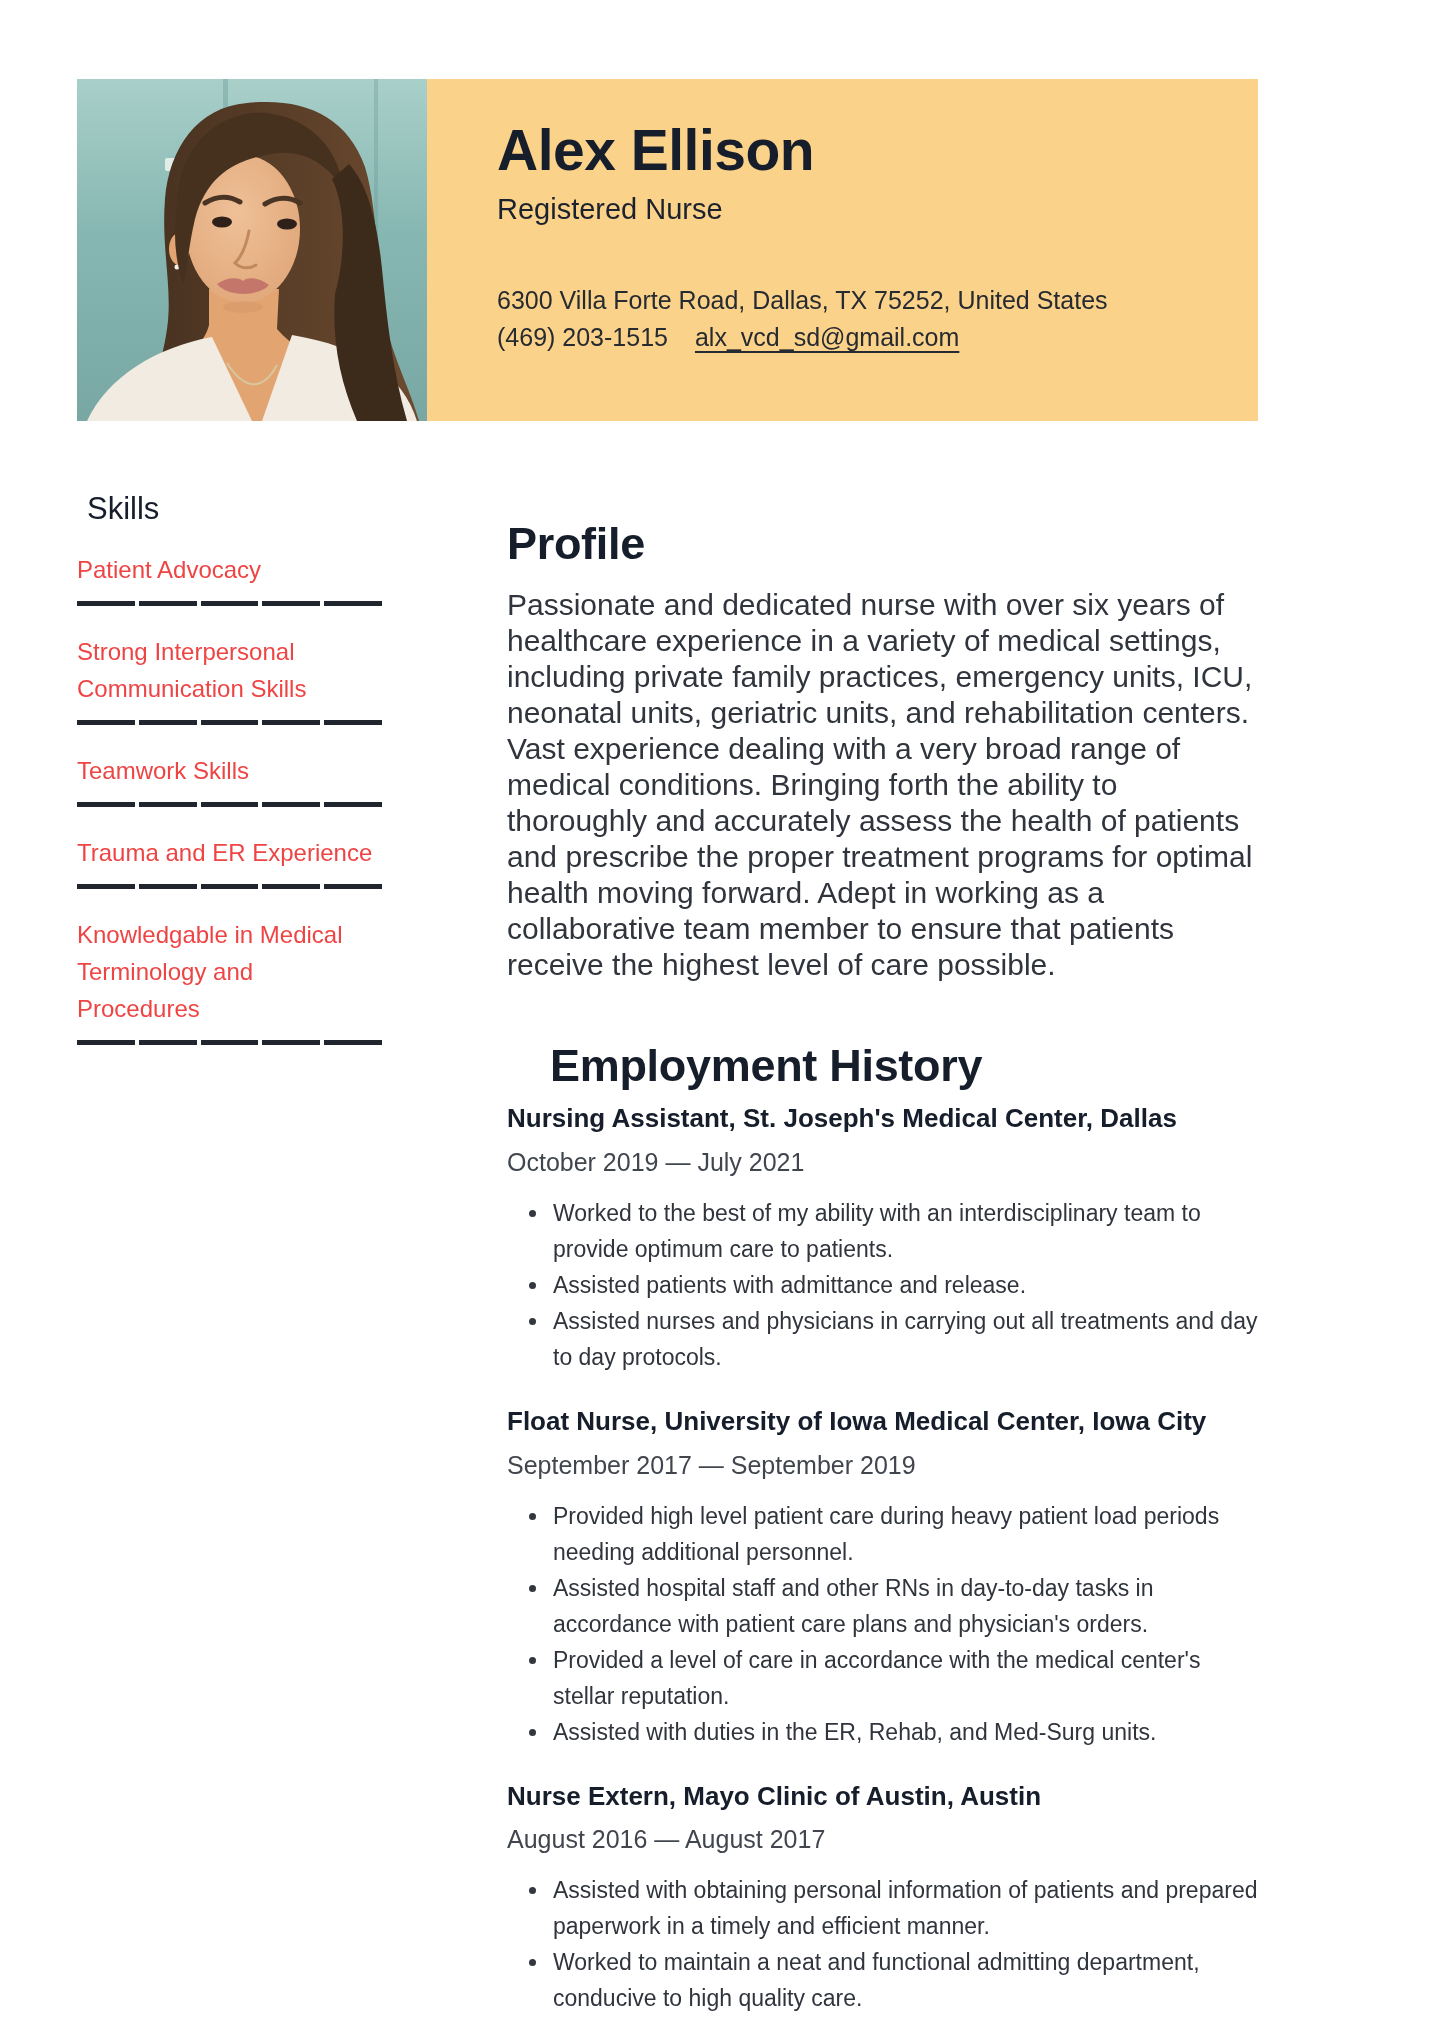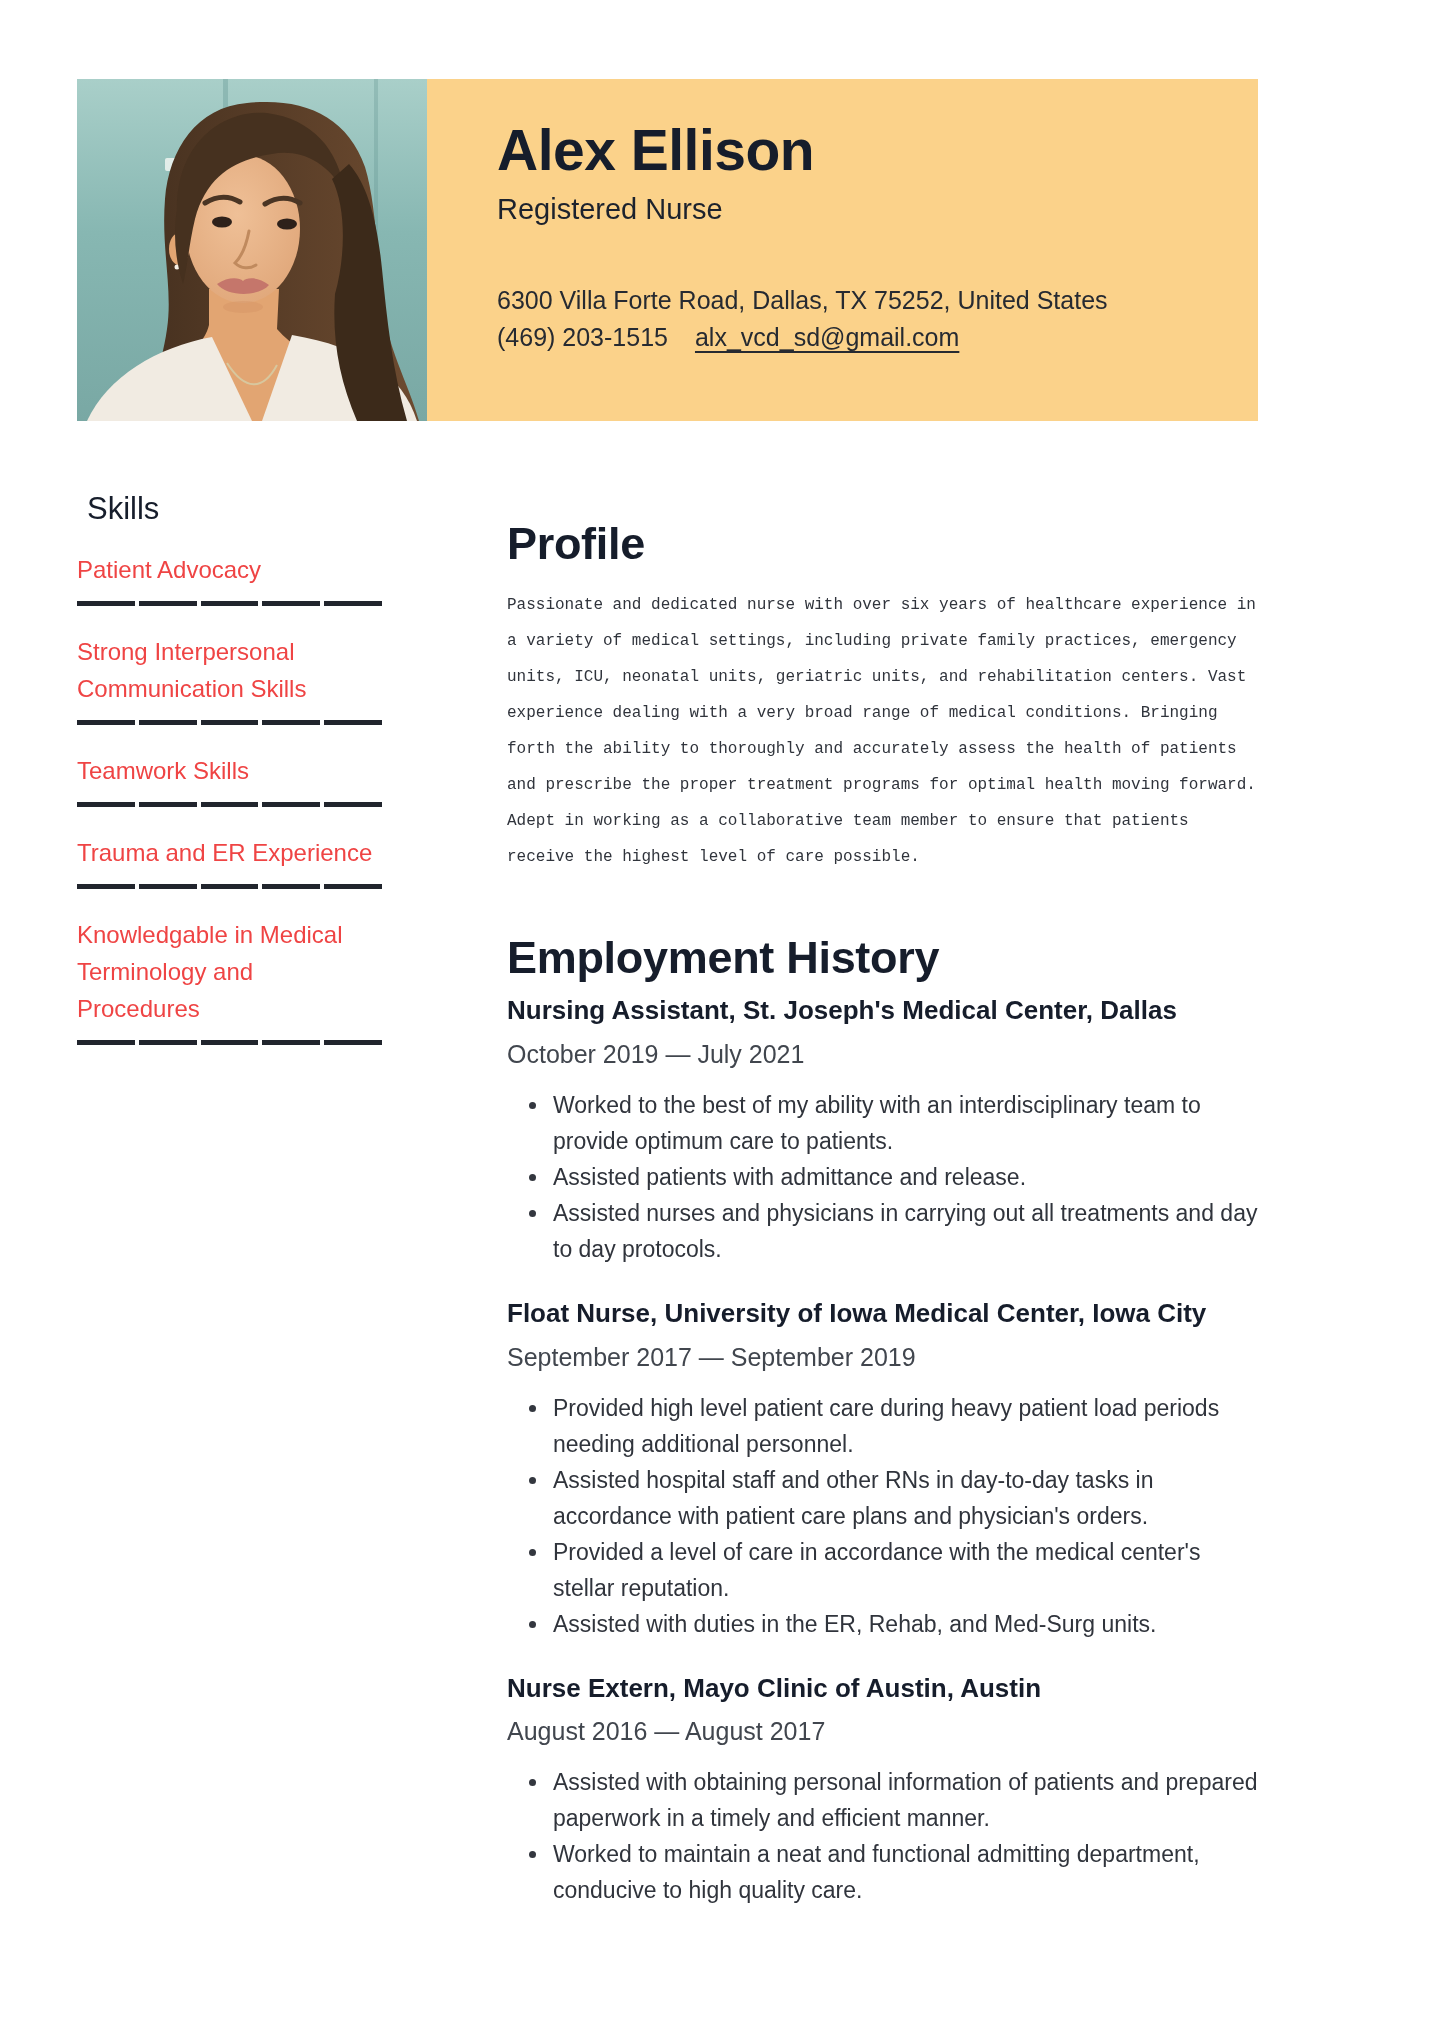--- a/index.html
+++ b/index.html
@@ -67,22 +67,22 @@
   .seg.filled{background:var(--bar);}
   
   .main{flex:1;margin-left:125px;padding-top:34px;min-width:0;}
   .section-title{
     font-size:45px;
     font-weight:700;
     line-height:1.1;
     color:var(--heading);
     letter-spacing:-0.3px;
   }
-  .profile-text{margin-top:18px;font-size:16px;line-height:36px;font-family:Liberation Mono, monospace;}
-  .employment-title{margin-top:58px;}
+  .profile-text{margin-top:18px;font-size:30px;line-height:36px;}
+  .employment-title{margin-top:58px;margin-left:43px;}
   .job{margin-top:30px;}
   .job:first-child{margin-top:12px;}
   .job-title{font-size:26px;font-weight:700;line-height:1.3;color:var(--heading);}
   .job-dates{margin-top:12px;font-size:25px;color:var(--dates);}
   .job-bullets{margin-top:18px;list-style:none;}
   .job-bullets li{
     position:relative;
     padding-left:46px;
     font-size:23px;
     line-height:36px;

